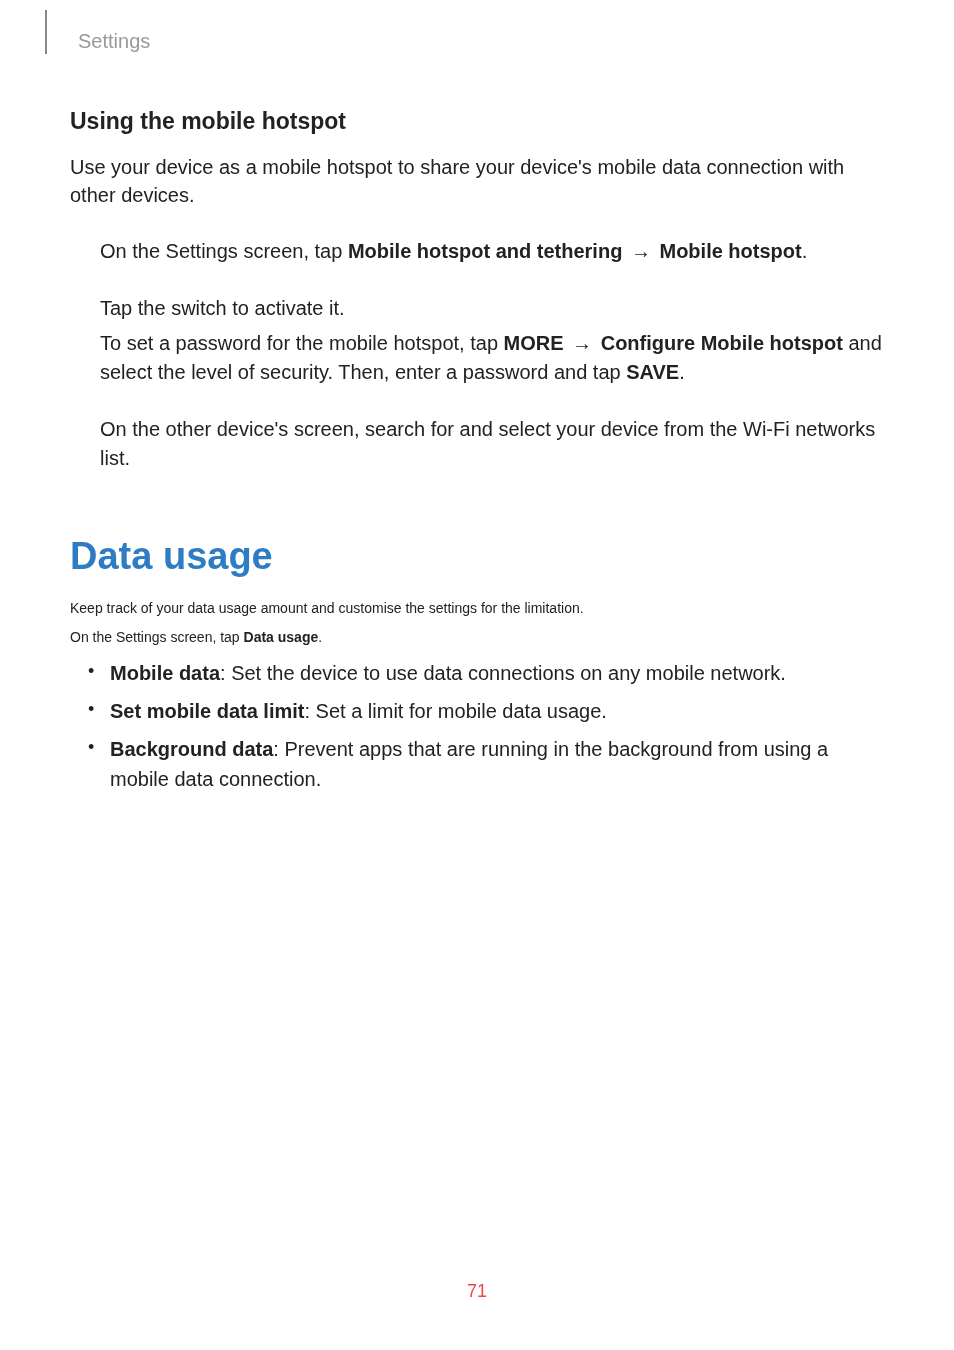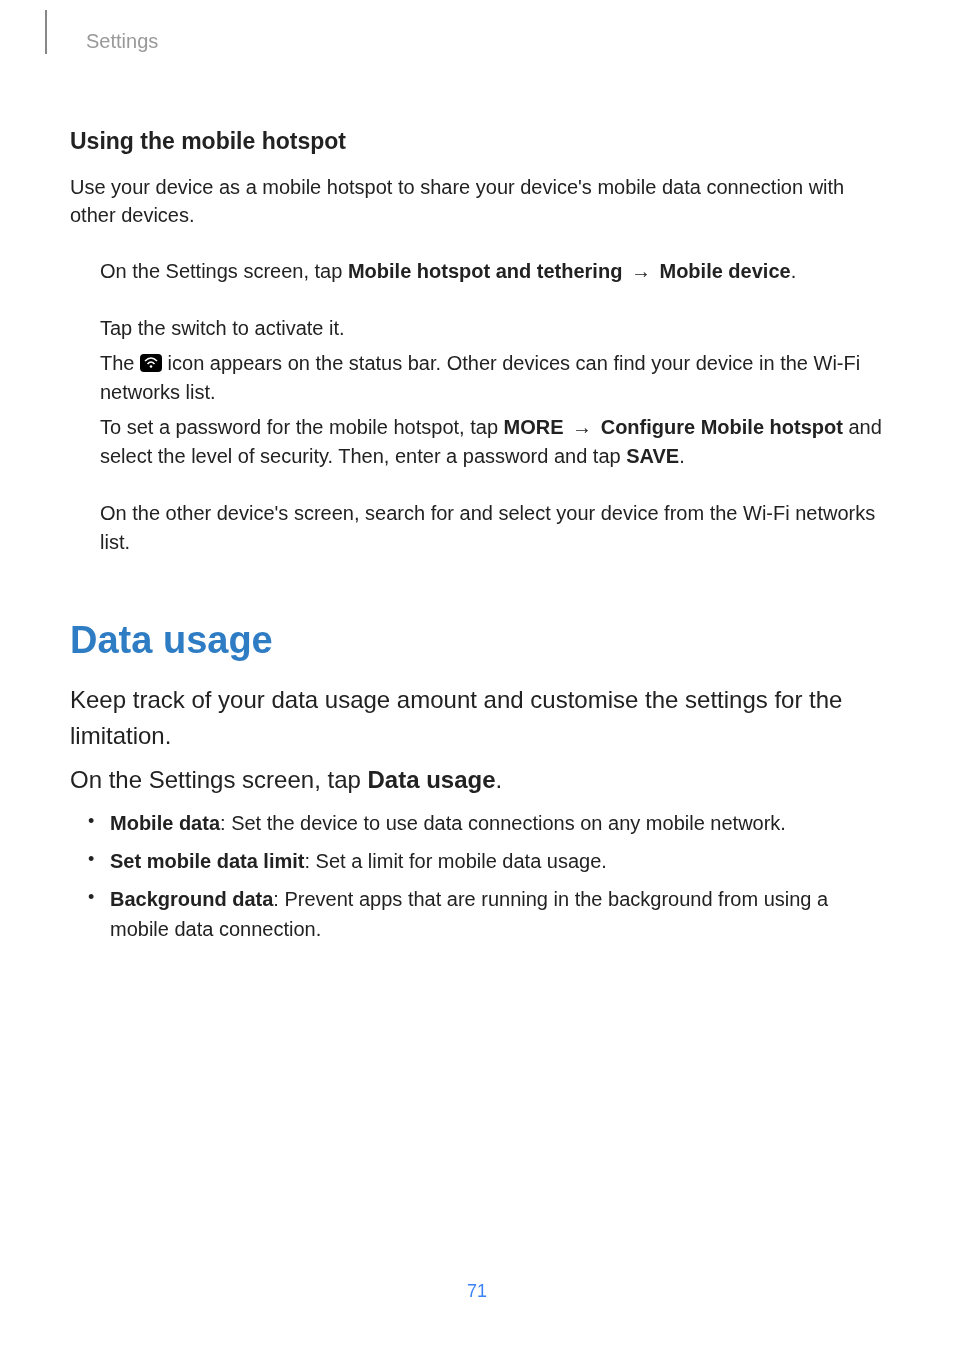--- a/index.html
+++ b/index.html
@@ -18,36 +18,35 @@
     .header-rule {
       position: absolute;
       left: 45px;
       top: 10px;
       width: 2px;
       height: 44px;
       background: #888;
     }
     .header-text {
       position: absolute;
-      left: 86px;
+      left: 78px;
       top: 30px;
       color: #999;
       font-size: 20px;
     }
     .content {
       position: absolute;
       left: 70px;
       right: 70px;
       top: 108px;
     }
     h3 {
       font-size: 23px;
       font-weight: 700;
       margin-bottom: 18px;
-      margin-top: 20px;
     }
     p {
       font-size: 20px;
       line-height: 1.4;
       margin-bottom: 6px;
     }
     .intro {
       margin-bottom: 28px;
       margin-top: 12px;
     }
@@ -80,21 +79,21 @@
       height: 12px;
     }
     h1 {
       color: #2e7cc3;
       font-size: 38px;
       font-weight: 700;
       margin-top: 62px;
       margin-bottom: 20px;
     }
     .desc {
-      font-size: 24px;
+      font-size: 14px;
       line-height: 1.5;
       margin-bottom: 8px;
     }
     ul {
       list-style: none;
       padding-left: 18px;
       margin-top: 10px;
       margin-bottom: 22px;
     }
     ul li {
@@ -122,53 +121,44 @@
     .dropdown-icon svg {
       width: 22px;
       height: 14px;
     }
     .page-number {
       position: absolute;
       bottom: 48px;
       left: 0;
       right: 0;
       text-align: center;
-      color: #3b82f6;
+      color: #ef4444;
       font-size: 18px;
     }
     strong {
       font-weight: 700;
     }
   </style>
 </head>
 <body>
 
 <div class="header-rule"></div>
 <div class="header-text">Settings</div>
 
 <div class="content">
 
   <h3>Using the mobile hotspot</h3>
   <p class="intro">Use your device as a mobile hotspot to share your device's mobile data connection with other devices.</p>
 
   <div class="step-block">
-    <span>On the Settings screen, tap </span><strong>Mobile hotspot and tethering</strong><span class="arrow"> → </span><strong>Mobile device</strong><span>.</span>
+    <span>On the Settings screen, tap </span><strong>Mobile hotspot and tethering</strong><span class="arrow"> → </span><strong>Mobile hotspot</strong><span>.</span>
   </div>
 
   <div class="step-block">
     <div>Tap the switch to activate it.</div>
-    <div class="step-sub">
-      <span>The </span><span class="hotspot-icon">
-          <svg viewBox="0 0 14 12">
-            <path d="M1 4 Q7 -2 13 4" stroke="#fff" stroke-width="1.5" fill="none"></path>
-            <path d="M3.5 7 Q7 3 10.5 7" stroke="#fff" stroke-width="1.5" fill="none"></path>
-            <circle cx="7" cy="9.5" r="1.3" fill="#fff"></circle>
-          </svg>
-        </span><span> icon appears on the status bar. Other devices can find your device in the Wi-Fi networks list.</span>
-    </div>
     <div class="step-sub">
       <span>To set a password for the mobile hotspot, tap </span><strong>MORE</strong><span class="arrow"> → </span><strong>Configure Mobile hotspot</strong><span> and select the level of security. Then, enter a password and tap </span><strong>SAVE</strong><span>.</span>
     </div>
   </div>
 
   <div class="step-block">On the other device's screen, search for and select your device from the Wi-Fi networks list.</div>
 
 
   <h1>Data usage</h1>
   <p class="desc">Keep track of your data usage amount and customise the settings for the limitation.</p>

